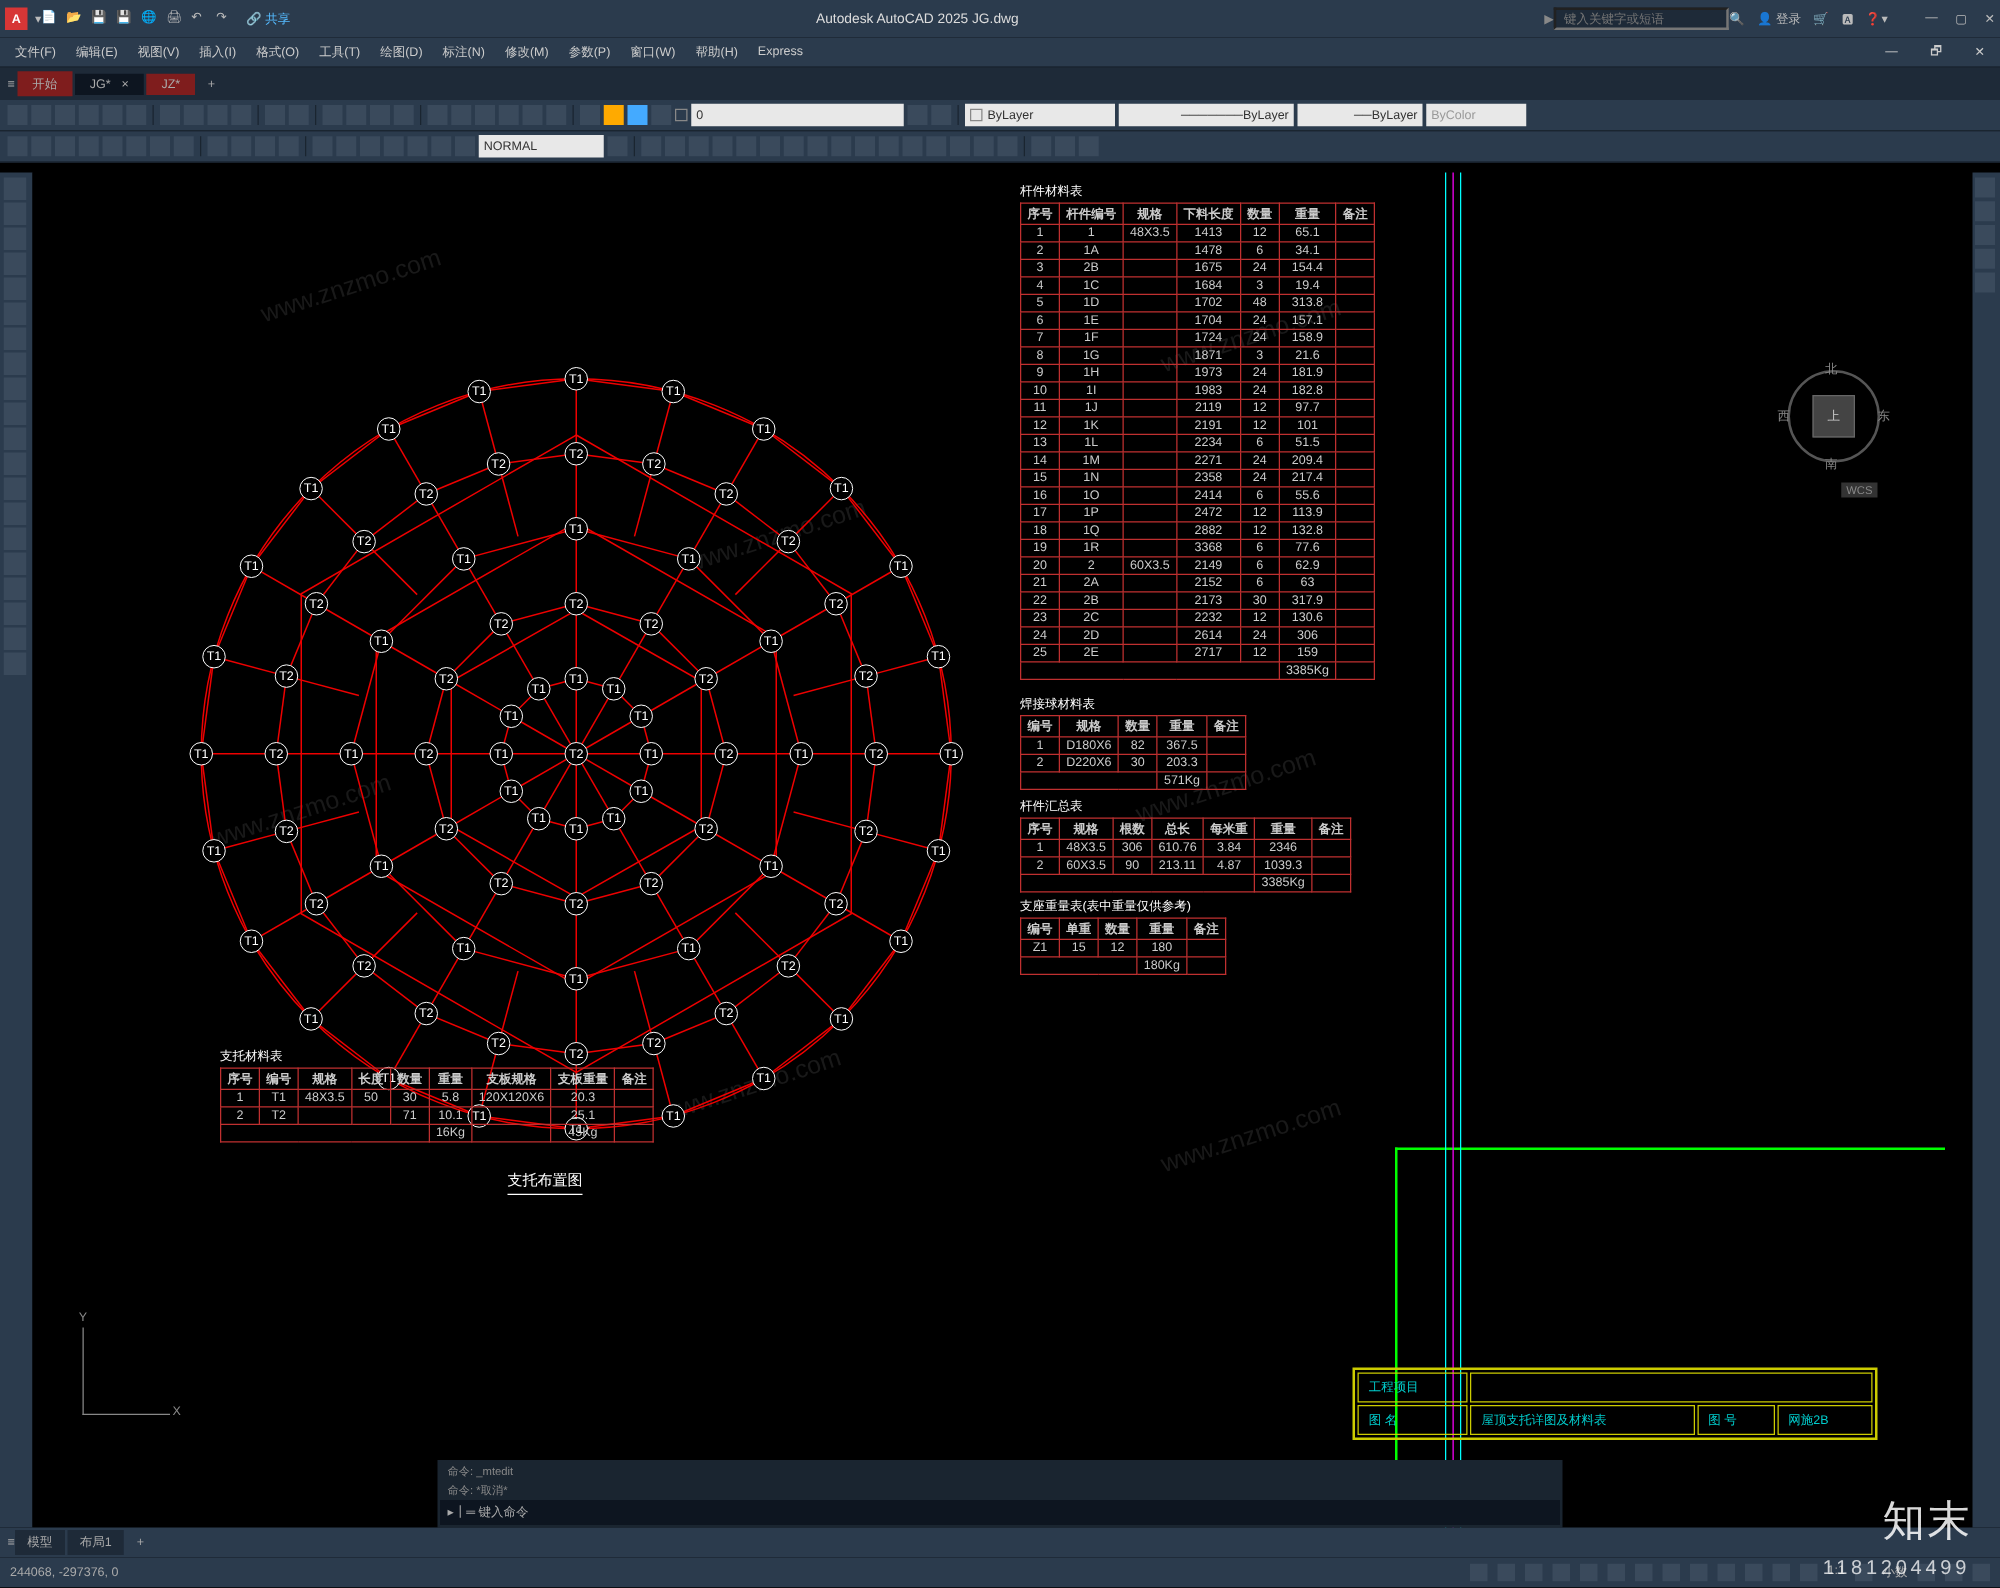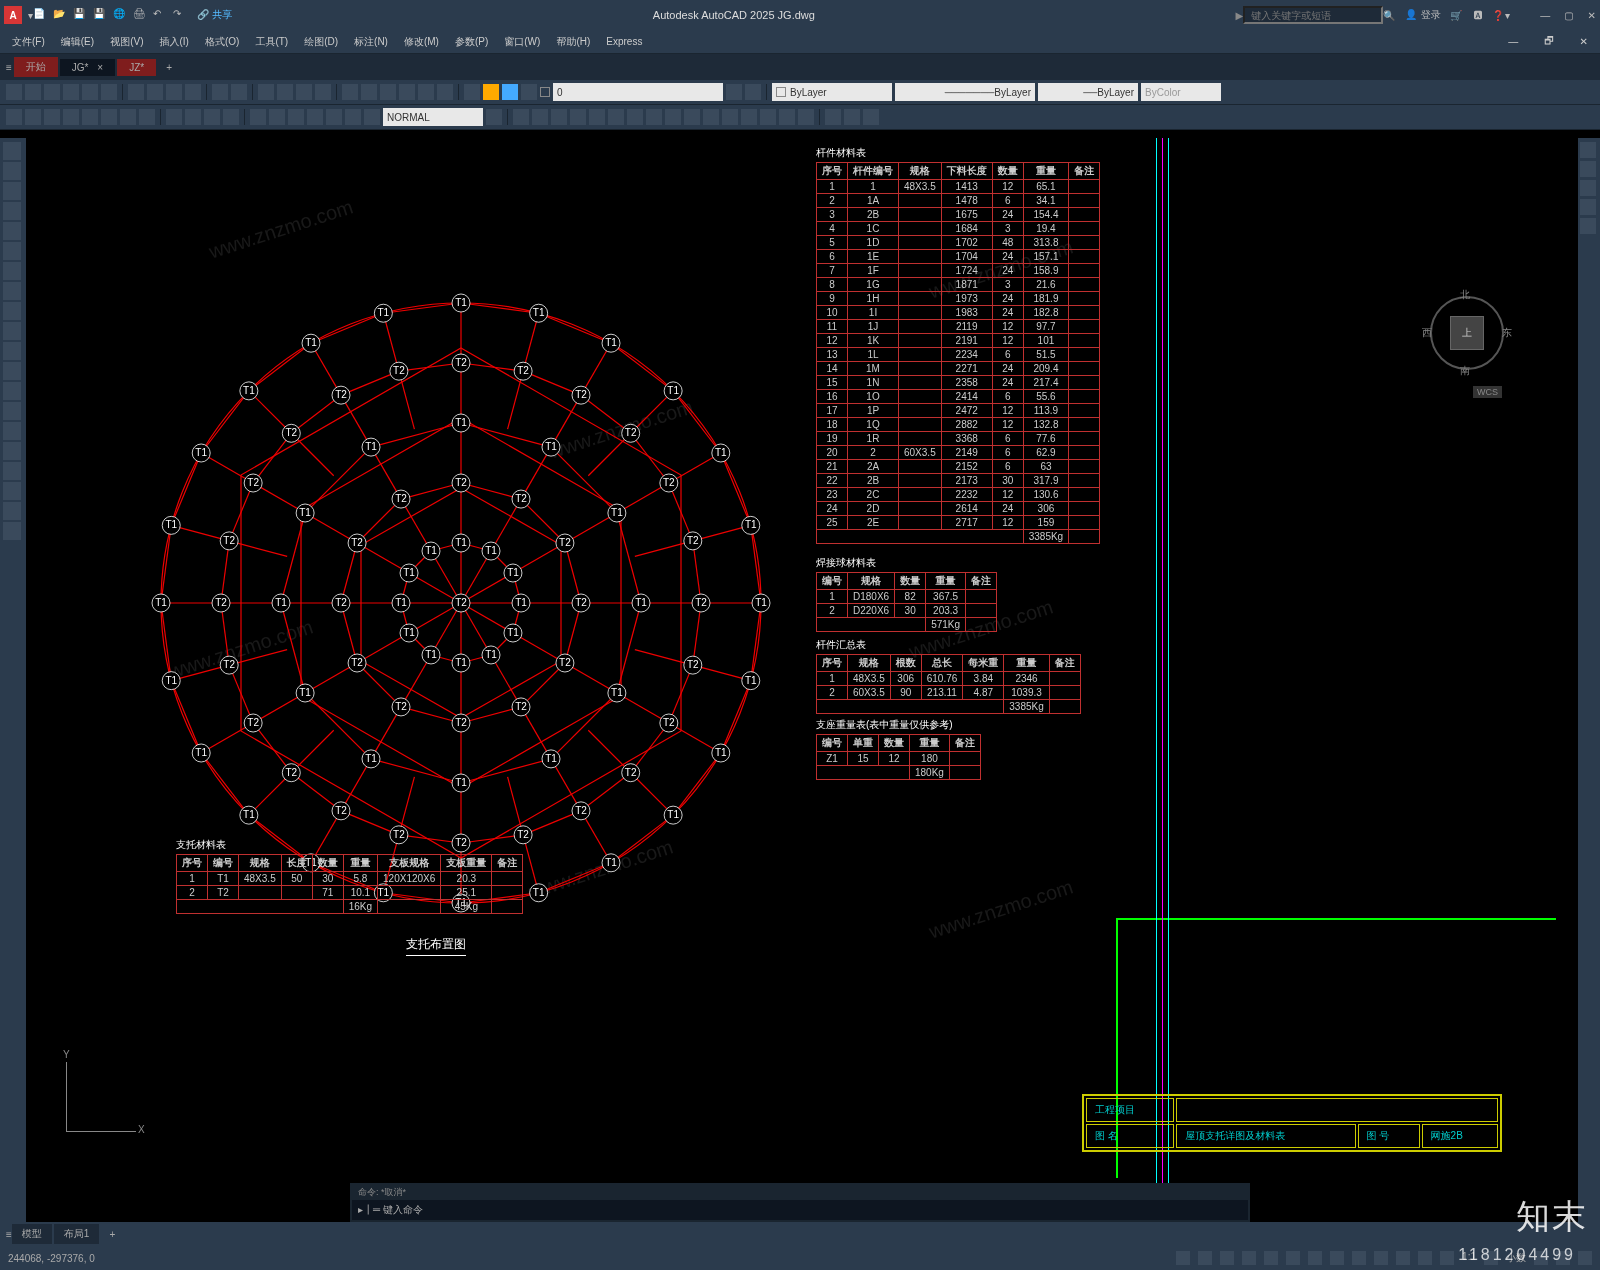--- a/index.html
+++ b/index.html
@@ -52,21 +52,21 @@
 .ucs .yl{position:absolute;bottom:72px;left:-3px}
 .ucs .xl{position:absolute;bottom:-3px;left:72px}
 .cmdline{position:absolute;bottom:48px;left:350px;right:350px;background:#1a2530;color:#aaa;font-size:10px;padding:2px}
 .cmdline .hist{color:#888;font-size:9px;padding:1px 6px}
 .cmdline .inp{background:#0d1520;padding:3px 6px;display:flex;align-items:center}
 .bottombar{position:absolute;bottom:24px;left:0;right:0;height:24px;background:#2b3b4d;display:flex;align-items:center;padding:0 6px;color:#aaa}
 .bottombar .btab{padding:3px 10px;background:#1e2a38;margin-right:2px}
 .statusbar{position:absolute;bottom:0;left:0;right:0;height:24px;background:#2b3b4d;display:flex;align-items:center;padding:0 8px;color:#aaa;justify-content:space-between}
 .status-icons{display:flex;gap:8px;align-items:center}
 .status-icons span{width:14px;height:14px;background:#3a4a5c;display:inline-block}
-.wm{position:absolute;right:12px;bottom:30px;color:rgba(255,255,255,.85);font-size:34px;font-weight:300;letter-spacing:2px}
+.wm{position:absolute;right:22px;bottom:30px;color:rgba(255,255,255,.85);font-size:34px;font-weight:300;letter-spacing:2px}
 .wm2{position:absolute;right:24px;bottom:6px;color:rgba(255,255,255,.75);font-size:16px;letter-spacing:3px}
 .wm-diag{position:absolute;color:rgba(140,140,140,.18);font-size:20px;transform:rotate(-18deg);pointer-events:none}
 </style>
 </head>
 <body>
 
 <div class="titlebar">
  <span class="logo">A</span>
  <span style="color:#bbb">▾</span>
  <div class="tb-icons">
@@ -1044,20 +1044,21 @@
 
  <div class="ucs">
   <div class="yax"></div>
       <div class="xax"></div>
   <span class="yl">Y</span>
   <span class="xl">X</span>
  </div>
 </div>
 
 <div class="cmdline">
+ <div class="hist">命令: _mtedit</div>
  <div class="hist">命令: *取消*</div>
  <div class="inp">
       <span>▸┃═ 键入命令</span>
     </div>
 </div>
 
 <div class="bottombar">
  <span>≡</span>
  <div class="btab">模型</div>
  <div class="btab">布局1</div>

